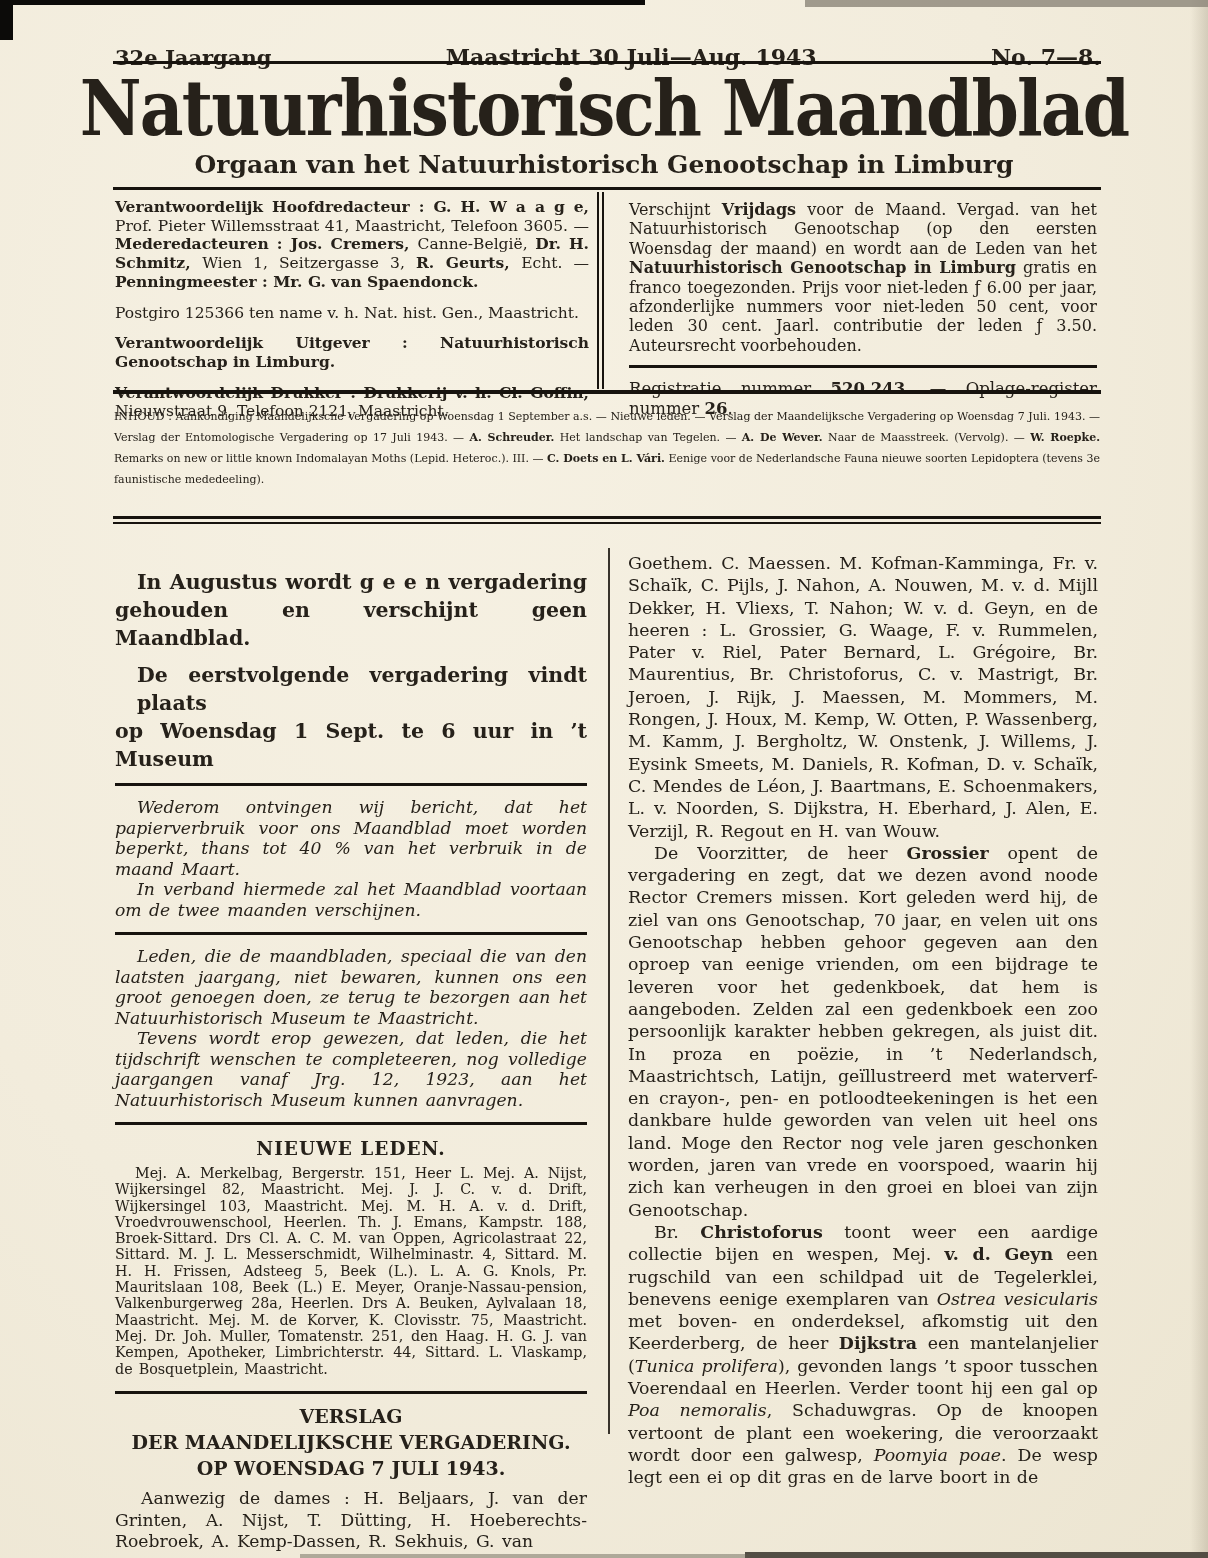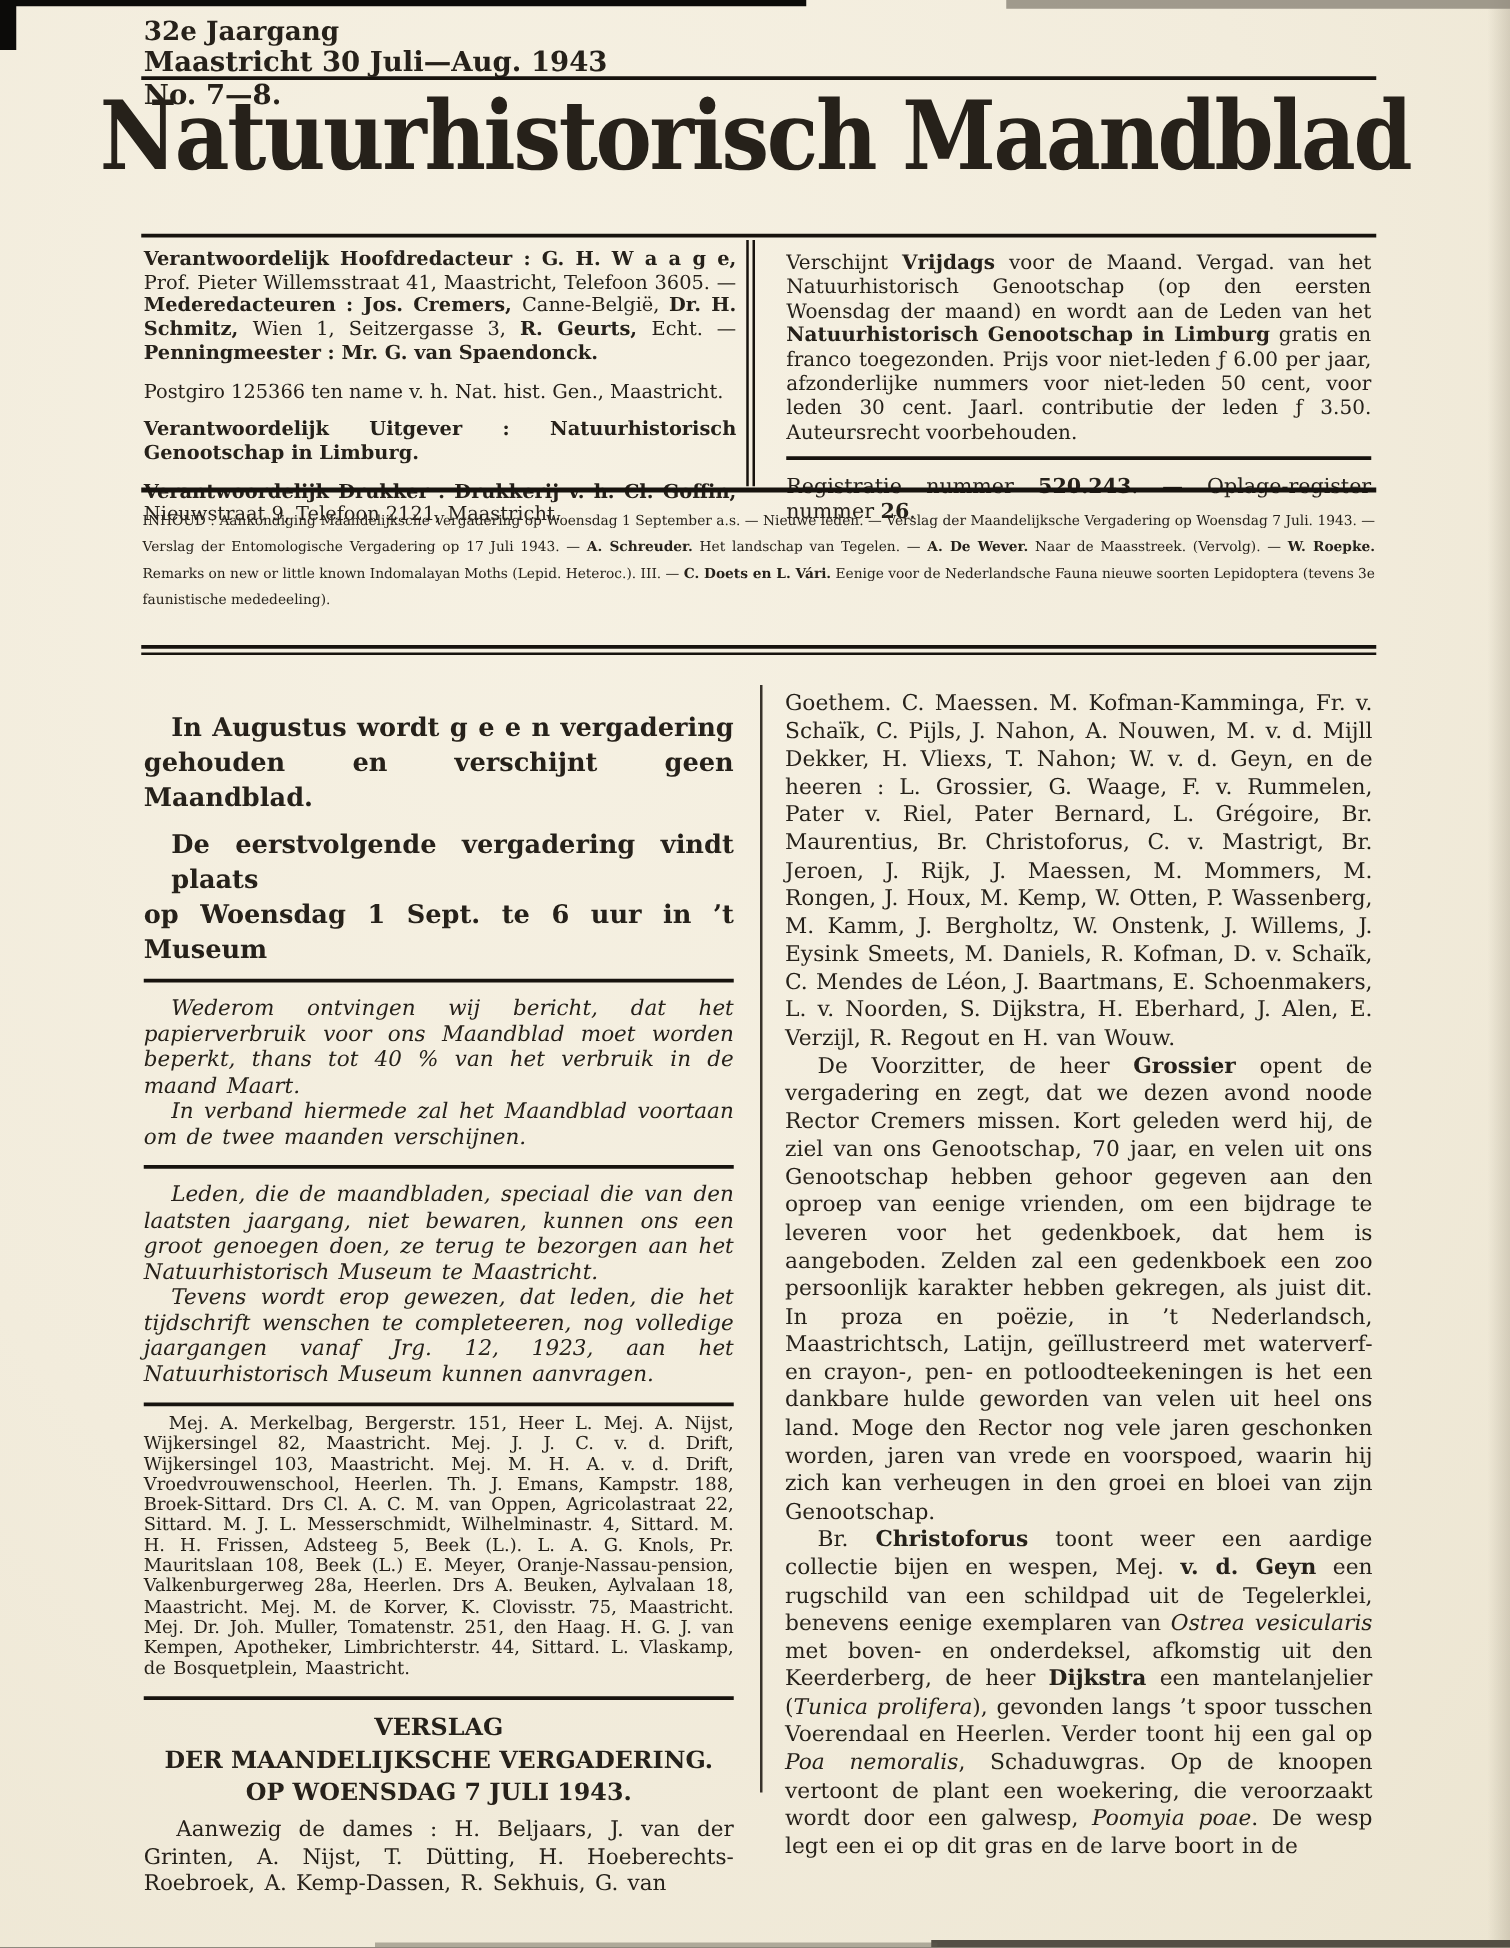--- a/index.html
+++ b/index.html
@@ -25,24 +25,23 @@
   
   .art{position:absolute;}
   .art-top-strip{left:0;top:0;width:645px;height:5px;background:#0c0b09;}
   .art-top-left{left:0;top:0;width:13px;height:40px;background:#0c0b09;}
   .art-top-right{left:805px;top:0;width:403px;height:7px;background:#8b8578;opacity:.8;}
   .art-bottom-right{left:745px;top:1552px;width:463px;height:6px;background:#534e44;}
   .art-bottom-mid{left:300px;top:1554px;width:450px;height:4px;background:rgba(95,90,78,.45);}
 
   
   .hdr{
-    position:absolute;left:115px;top:12px;width:986px;
+    position:absolute;left:115px;top:44px;width:986px;
     display:flex;justify-content:space-between;align-items:baseline;
     font-weight:bold;
-    flex-direction:column;
   }
   .hdr-volume{font-size:21px;}
   .hdr-date{font-size:22px;}
   .hdr-issue{font-size:22px;}
 
   .hrule{position:absolute;background:var(--rule);}
   .hrule-1{left:113px;top:61px;width:988px;height:3px;}
   .hrule-2{left:113px;top:187px;width:988px;height:3px;}
   .hrule-3{left:113px;top:390px;width:988px;height:4px;}
   .hrule-4{left:113px;top:516px;width:988px;height:8px;background:transparent;
@@ -140,20 +139,21 @@
   <div class="art art-bottom-mid"></div>
 
   <div class="hdr">
     <span class="hdr-volume">32e Jaargang</span>
     <span class="hdr-date">Maastricht 30 Juli—Aug. 1943</span>
     <span class="hdr-issue">No. 7—8.</span>
   </div>
   <div class="hrule hrule-1"></div>
 
   <div class="title">Natuurhistorisch Maandblad</div>
+  <div class="subtitle">Orgaan van het Natuurhistorisch Genootschap in Limburg</div>
   <div class="hrule hrule-2"></div>
 
   <div class="mast-left">
     <p><span class="seg-b">Verantwoordelijk Hoofdredacteur : </span><span class="seg-b">G. H. W a a g e, </span><span>Prof. Pieter Willemsstraat 41, Maastricht, Telefoon 3605. — </span><span class="seg-b">Mederedacteuren : Jos. Cremers, </span><span>Canne-België, </span><span class="seg-b">Dr. H. Schmitz, </span><span>Wien 1, Seitzergasse 3, </span><span class="seg-b">R. Geurts, </span><span>Echt. — </span><span class="seg-b">Penningmeester : Mr. G. van Spaendonck.</span></p>
     <p><span>Postgiro 125366 ten name v. h. Nat. hist. Gen., Maastricht.</span></p>
     <p><span class="seg-b">Verantwoordelijk Uitgever : Natuurhistorisch Genootschap in Limburg.</span></p>
     <p><span class="seg-b">Verantwoordelijk Drukker : Drukkerij v. h. Cl. Goffin, </span><span>Nieuwstraat 9, Telefoon 2121, Maastricht.</span></p>
   </div>
 
   <div class="mast-divider"></div>
@@ -183,20 +183,21 @@
         <div>De eerstvolgende vergadering vindt plaats</div>
         <div>op Woensdag 1 Sept. te 6 uur in ’t Museum</div>
       </div>
     <div class="col-rule"></div>
     <p class="notice notice-first">Wederom ontvingen wij bericht, dat het papierverbruik voor ons Maandblad moet worden beperkt, thans tot 40 % van het verbruik in de maand Maart.</p>
     <p class="notice">In verband hiermede zal het Maandblad voortaan om de twee maanden verschijnen.</p>
     <div class="col-rule rule-gap"></div>
     <p class="notice notice-first">Leden, die de maandbladen, speciaal die van den laatsten jaargang, niet bewaren, kunnen ons een groot genoegen doen, ze terug te bezorgen aan het Natuurhistorisch Museum te Maastricht.</p>
     <p class="notice">Tevens wordt erop gewezen, dat leden, die het tijdschrift wenschen te completeeren, nog volledige jaargangen vanaf Jrg. 12, 1923, aan het Natuurhistorisch Museum kunnen aanvragen.</p>
     <div class="col-rule rule-gap"></div>
+    <div class="leden-heading">NIEUWE LEDEN.</div>
     <p class="leden-text">Mej. A. Merkelbag, Bergerstr. 151, Heer L. Mej. A. Nijst, Wijkersingel 82, Maastricht. Mej. J. J. C. v. d. Drift, Wijkersingel 103, Maastricht. Mej. M. H. A. v. d. Drift, Vroedvrouwenschool, Heerlen. Th. J. Emans, Kampstr. 188, Broek-Sittard. Drs Cl. A. C. M. van Oppen, Agricolastraat 22, Sittard. M. J. L. Messerschmidt, Wilhelminastr. 4, Sittard. M. H. H. Frissen, Adsteeg 5, Beek (L.). L. A. G. Knols, Pr. Mauritslaan 108, Beek (L.) E. Meyer, Oranje-Nassau-pension, Valkenburgerweg 28a, Heerlen. Drs A. Beuken, Aylvalaan 18, Maastricht. Mej. M. de Korver, K. Clovisstr. 75, Maastricht. Mej. Dr. Joh. Muller, Tomatenstr. 251, den Haag. H. G. J. van Kempen, Apotheker, Limbrichterstr. 44, Sittard. L. Vlaskamp, de Bosquetplein, Maastricht.</p>
     <div class="col-rule rule-gap"></div>
     <div class="verslag-heading">
         <div>VERSLAG</div>
         <div>DER MAANDELIJKSCHE VERGADERING.</div>
         <div>OP WOENSDAG 7 JULI 1943.</div>
       </div>
     <p class="aanwezig">Aanwezig de dames : H. Beljaars, J. van der Grinten, A. Nijst, T. Dütting, H. Hoeberechts-Roebroek, A. Kemp-Dassen, R. Sekhuis, G. van</p>
   </div>
 

